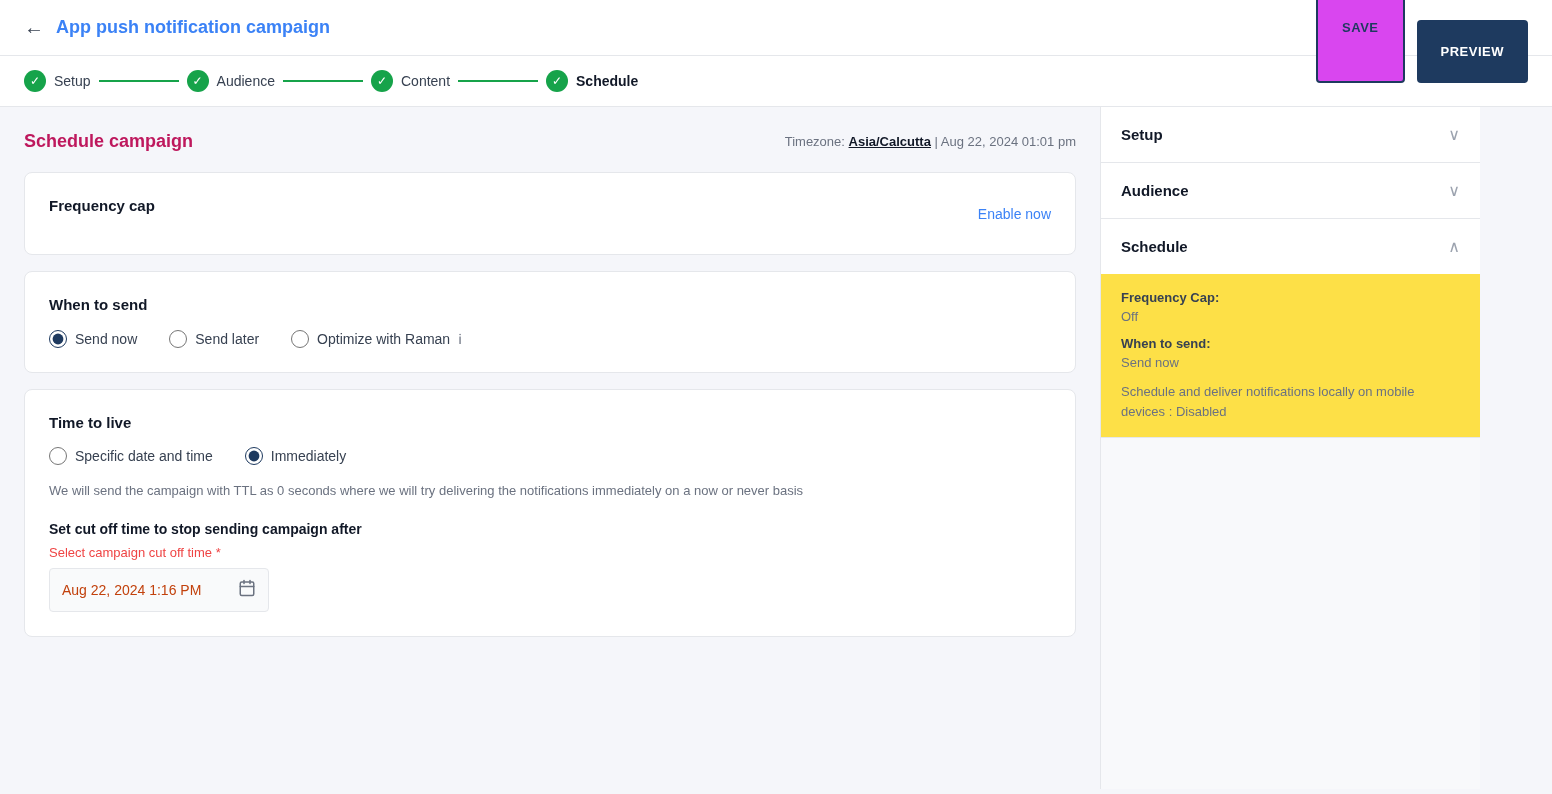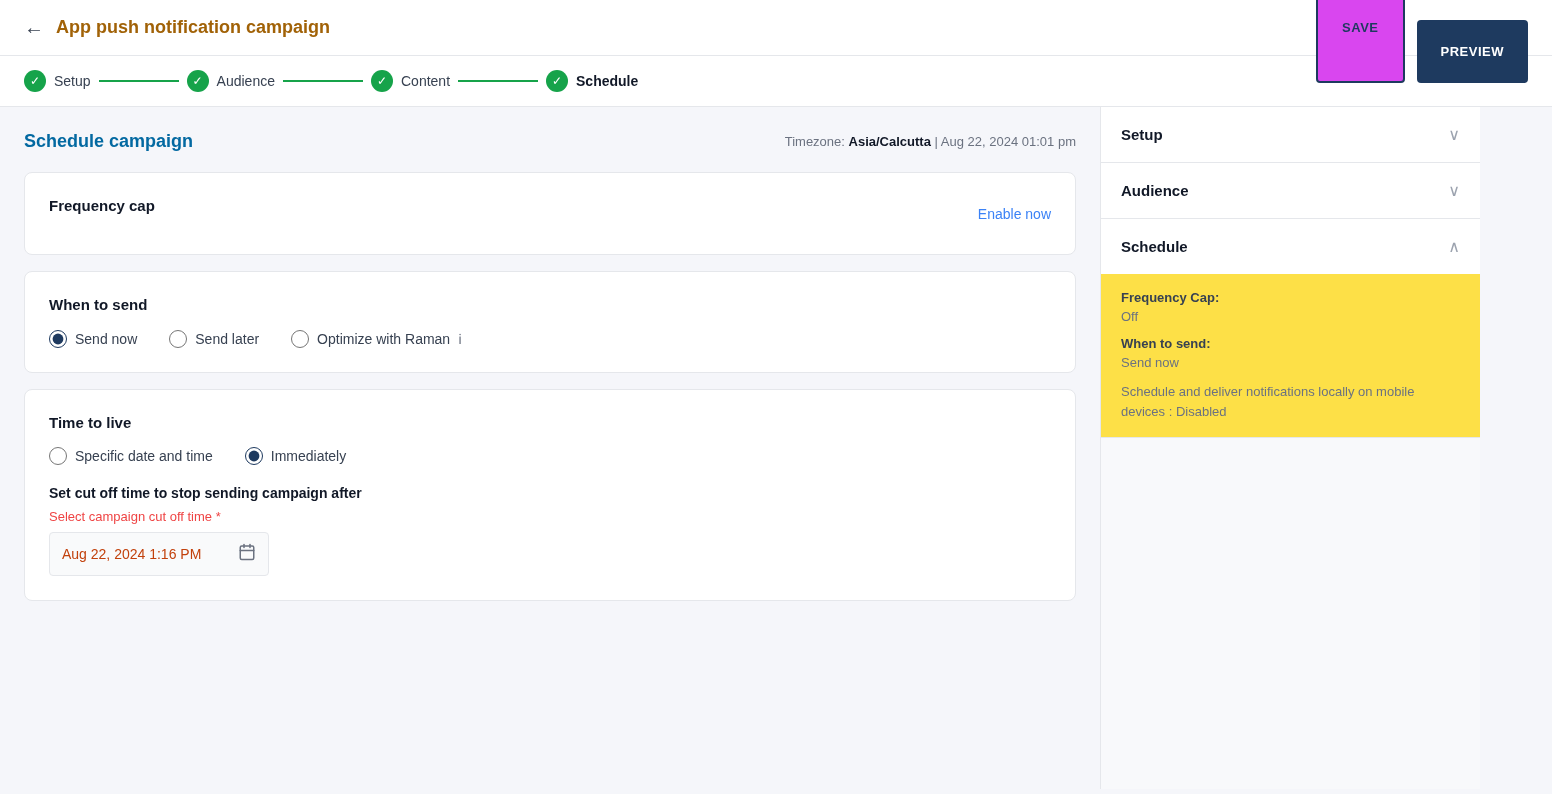--- a/index.html
+++ b/index.html
@@ -9,21 +9,21 @@
     .topbar {
       display: flex; align-items: center; justify-content: space-between;
       background: #fff; padding: 14px 24px; border-bottom: 1px solid #e5e7eb;
       height: 56px;
     }
     .topbar-left { display: flex; align-items: center; gap: 12px; }
     .back-btn {
       background: none; border: none; cursor: pointer; font-size: 20px; color: #374151;
       display: flex; align-items: center;
     }
-    .page-title { font-size: 18px; font-weight: 600; color: #a16207; }
+    .page-title { font-size: 18px; font-weight: 600; color: #3b82f6; }
     .topbar-right { display: flex; gap: 12px; }
     .btn-save {
       padding: 20px 24px; border: 2px solid #1e3a5f; background: #d946ef;
       color: #1e3a5f; font-weight: 700; font-size: 13px; cursor: pointer; border-radius: 4px;
       letter-spacing: 0.5px;
     }
     .btn-preview {
       padding: 24px 24px; border: none; background: #1e3a5f;
       color: #fff; font-weight: 700; font-size: 13px; cursor: pointer; border-radius: 4px;
       letter-spacing: 0.5px;
@@ -47,23 +47,23 @@
     
     .main-layout { display: flex; min-height: calc(100vh - 112px); }
 
     
     .content-area { flex: 1; padding: 24px; max-width: 1100px; }
 
     .section-header {
       display: flex; justify-content: space-between; align-items: center;
       margin-bottom: 20px;
     }
-    .section-title { font-size: 18px; font-weight: 700; color: #0369a1; }
+    .section-title { font-size: 18px; font-weight: 700; color: #be185d; }
     .timezone-info { font-size: 13px; color: #6b7280; }
-    .timezone-info strong { color: #111827; font-weight: 600; }
+    .timezone-info strong { color: #111827; font-weight: 600; text-decoration: underline; }
 
     .card {
       background: #fff; border: 1px solid #e5e7eb; border-radius: 8px;
       padding: 24px; margin-bottom: 16px;
     }
     .card-title { font-size: 15px; font-weight: 600; color: #111827; margin-bottom: 16px; }
 
     
     .freq-cap-row { display: flex; justify-content: space-between; align-items: center; }
     .enable-now { color: #3b82f6; font-size: 14px; cursor: pointer; font-weight: 500; }
@@ -194,20 +194,21 @@
       <div class="radio-group">
         <label class="radio-item">
           <input type="radio" class="radio-input" name="time_to_live" style="">
           <span class="radio-label">Specific date and time</span>
         </label>
         <label class="radio-item">
           <input type="radio" class="radio-input" name="time_to_live" checked="" style="">
           <span class="radio-label">Immediately</span>
         </label>
       </div>
+      <div class="ttl-description">We will send the campaign with TTL as 0 seconds where we will try delivering the notifications immediately on a now or never basis</div>
 
       <div class="cutoff-title">Set cut off time to stop sending campaign after</div>
       <div class="cutoff-label">
         <span>Select campaign cut off time</span>
         <span style="color:#ef4444;">*</span>
       </div>
       <div class="date-input-row">
         <span class="date-input-text">Aug 22, 2024 1:16 PM</span>
         <span class="calendar-icon">
           <svg width="18" height="18" viewBox="0 0 24 24" fill="none" stroke="#6b7280" stroke-width="2" stroke-linecap="round" stroke-linejoin="round">

